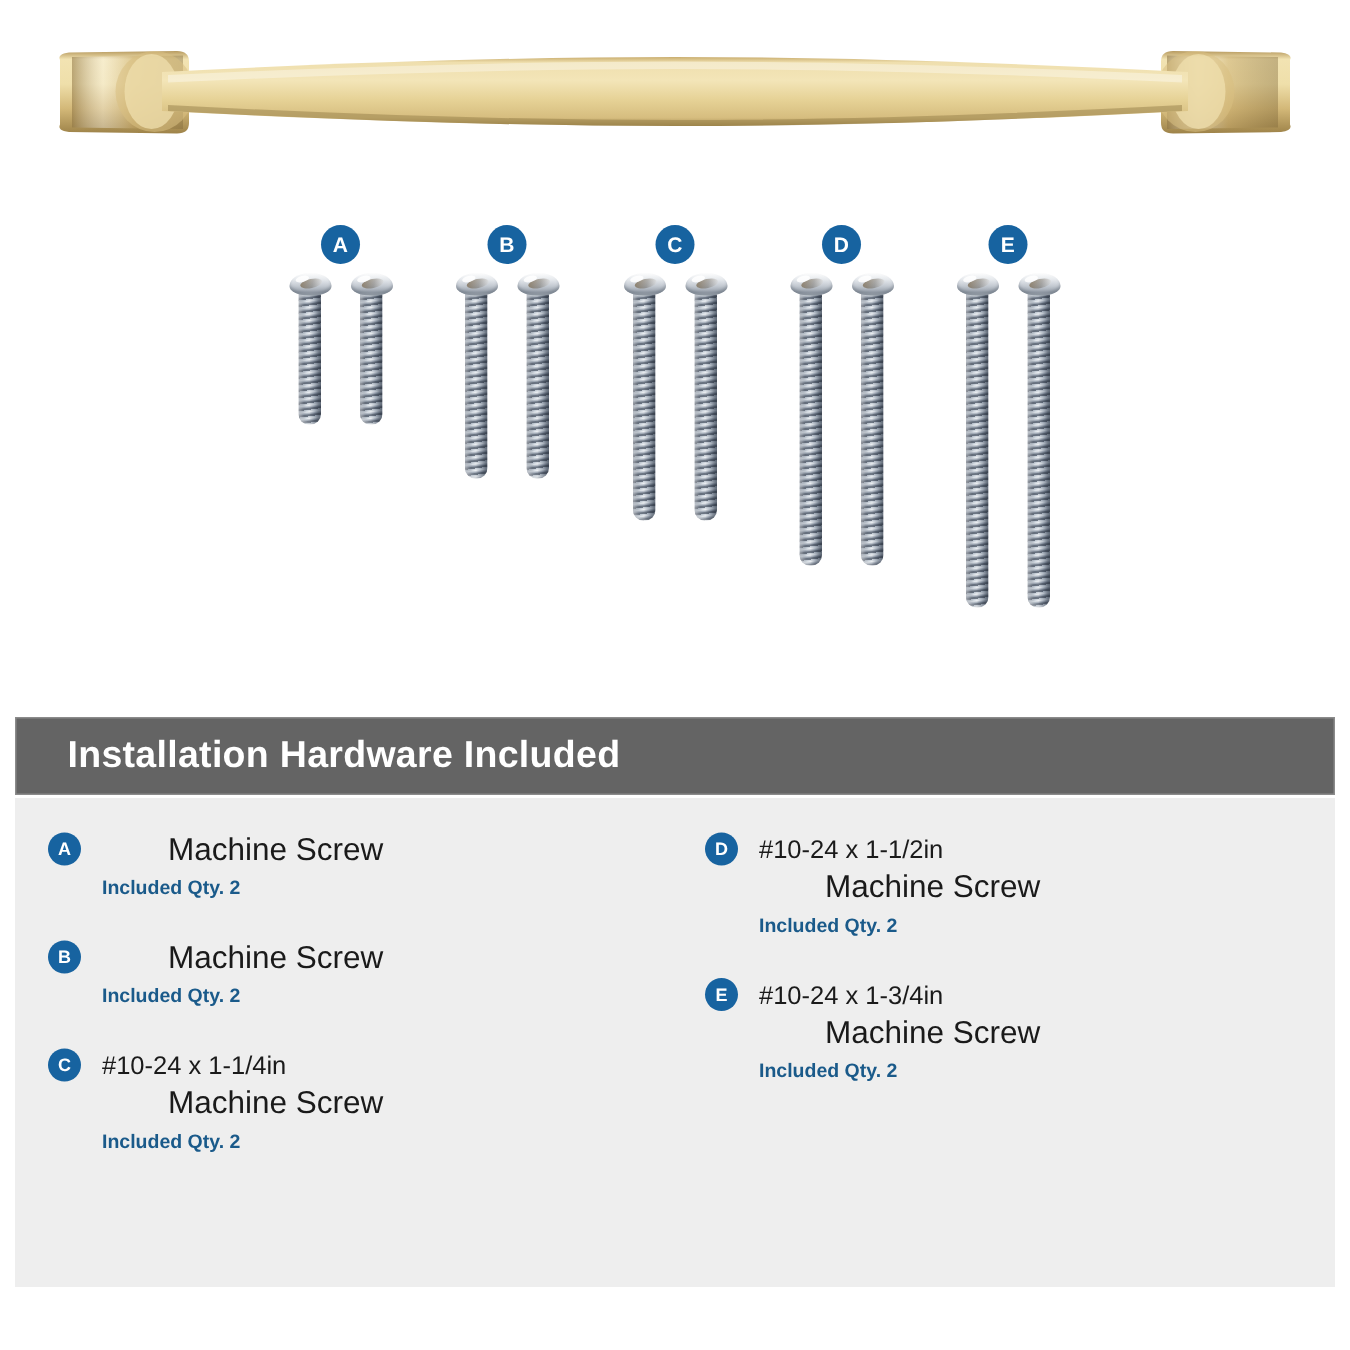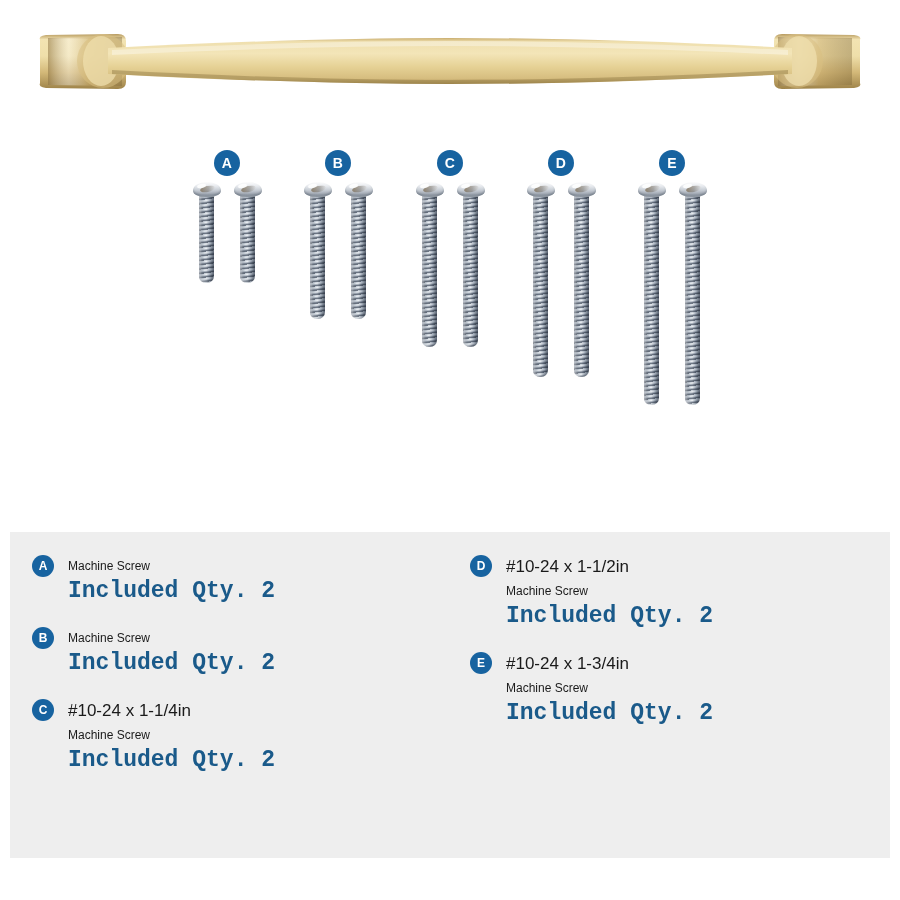--- a/index.html
+++ b/index.html
@@ -164,32 +164,32 @@
     line-height: 22px;
     text-align: center;
   }
   .hw-size {
     font-size: 17px;
     color: #1a1a1a;
     line-height: 25px;
     white-space: nowrap;
   }
   .hw-type {
-    font-size: 12px;
+    font-size: 21px;
     color: #1a1a1a;
     line-height: 25px;
     white-space: nowrap;
+    margin-left: 44px;
   }
   .hw-qty {
-    font-size: 23px;
+    font-size: 13px;
     font-weight: bold;
     color: #1a5a8a;
     line-height: 25px;
     white-space: nowrap;
-    font-family: Liberation Mono, monospace;
   }
 </style>
 </head>
 <body>
 
 <div id="product-image">
   <svg width="900" height="130" viewBox="0 0 900 130">
     <defs>
       <linearGradient id="barGrad" x1="0" y1="0" x2="0" y2="1">
         <stop offset="0%" stop-color="#c9ad6e"></stop>
@@ -298,20 +298,23 @@
         </div>
         <div class="screw">
           <div class="screw-head"></div>
           <div class="screw-shank" style="height: 210px;"></div>
         </div>
       </div>
     </div>
   </div>
 
 <div id="hardware-panel">
+  <div id="panel-header">
+    <div id="panel-title">Installation Hardware Included</div>
+  </div>
   <div id="panel-body">
     <div class="hw-column" id="hw-column-left">
         <div class="hw-item">
           <div class="hw-badge" style="background: rgb(23, 99, 160);">A</div>
           <div class="hw-type">Machine Screw</div>
           <div class="hw-qty" style="color: rgb(26, 90, 138);">Included Qty. 2</div>
         </div>
         <div class="hw-item">
           <div class="hw-badge" style="background: rgb(23, 99, 160);">B</div>
           <div class="hw-type">Machine Screw</div>

